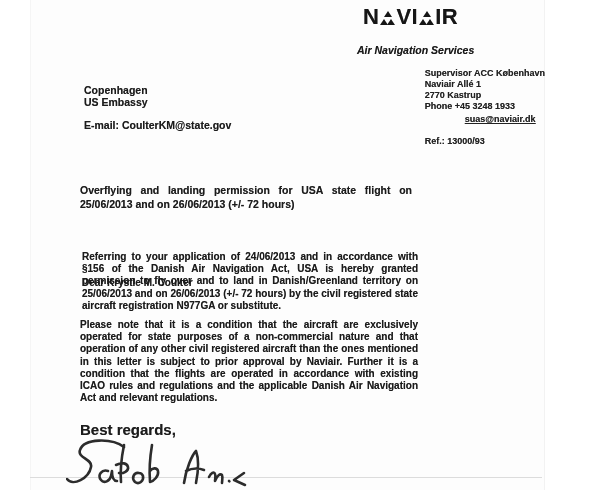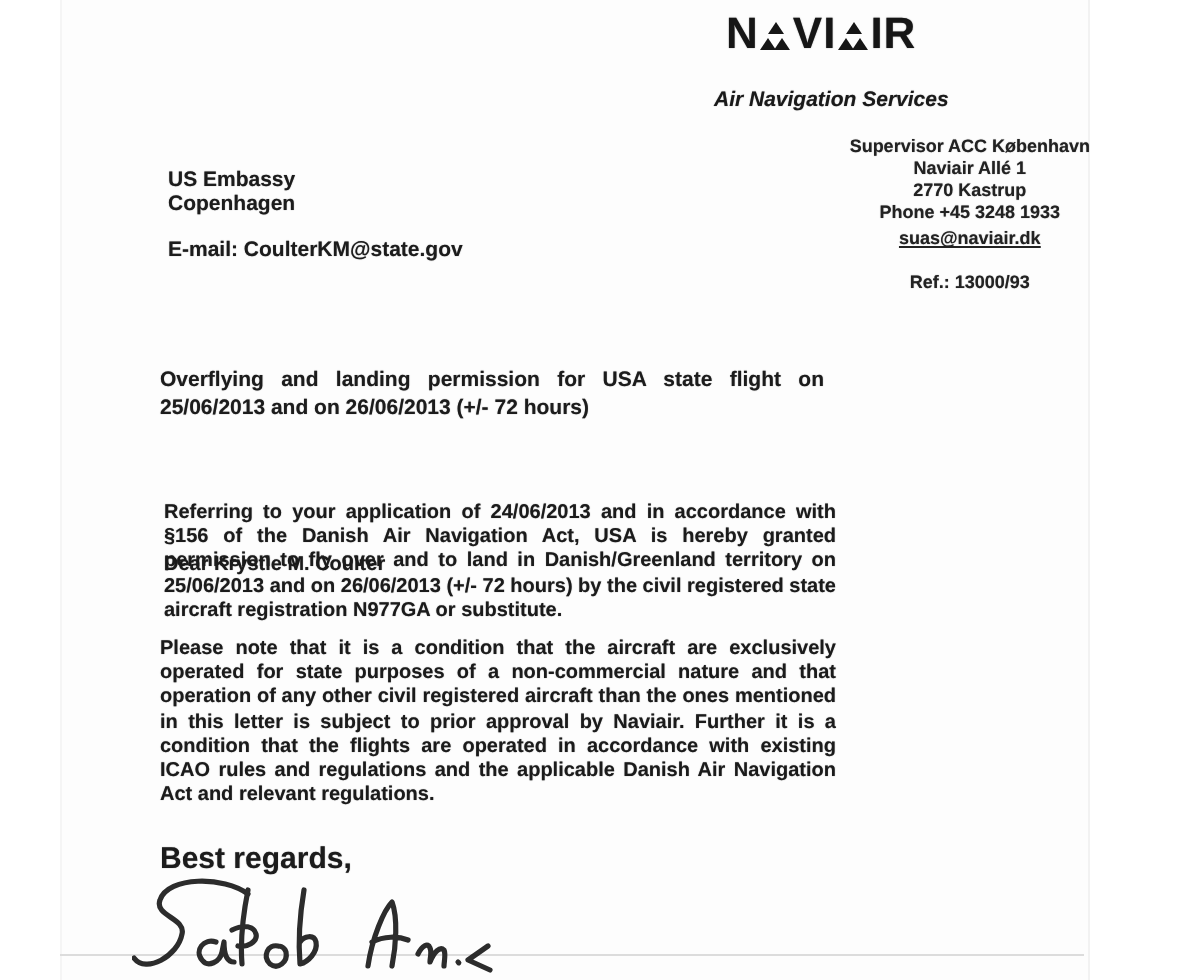--- a/index.html
+++ b/index.html
@@ -29,24 +29,24 @@
   .logo-a .t-top{left:3.5px;top:0;}
   .logo-a .t-bl{left:0;top:7.5px;}
   .logo-a .t-br{left:7px;top:7.5px;}
   .tagline{
     position:absolute;left:357px;top:44px;
     font-size:10.5px;font-weight:700;font-style:italic;color:#1a1a1a;
   }
 
   
   .contact{
-    position:absolute;right:55px;top:68px;text-align:center;
+    position:absolute;right:55px;top:68px;text-align:left;
     font-size:9px;line-height:11px;font-weight:700;color:#222;
   }
-  .contact .email{display:inline-block;margin-top:2px;text-decoration:underline;}
+  .contact .email{display:inline-block;margin-top:2px;text-decoration:underline;margin-left:40px;}
   .contact .dates{margin-top:11px;}
 
   
   .recipient{
     position:absolute;left:84px;top:84px;
     font-size:10.5px;line-height:12px;font-weight:600;
   }
   .recipient .email-line{margin-top:11px;}
 
   
@@ -100,22 +100,22 @@
     <div>Naviair Allé 1</div>
     <div>2770 Kastrup</div>
     <div>Phone +45 3248 1933</div>
     <div><span class="email">suas@naviair.dk</span></div>
     <div class="dates">
       <div>Ref.: 13000/93</div>
     </div>
   </div>
 
   <div class="recipient scantext">
+    <div>Copenhagen</div>
     <div>US Embassy</div>
-    <div>Copenhagen</div>
     <div class="email-line">E-mail: CoulterKM@state.gov</div>
   </div>
 
   <div class="subject scantext">Overflying and landing permission for USA state flight on 25/06/2013 and on 26/06/2013 (+/- 72 hours)</div>
 
   <div class="salutation scantext">Dear Krystle M. Coulter</div>
   <div class="para p1 scantext">Referring to your application of 24/06/2013 and in accordance with §156 of the Danish Air Navigation Act, USA is hereby granted permission to fly over and to land in Danish/Greenland territory on 25/06/2013 and on 26/06/2013 (+/- 72 hours) by the civil registered state aircraft registration N977GA or substitute.</div>
   <div class="para p2 scantext">Please note that it is a condition that the aircraft are exclusively operated for state purposes of a non-commercial nature and that operation of any other civil registered aircraft than the ones mentioned in this letter is subject to prior approval by Naviair. Further it is a condition that the flights are operated in accordance with existing ICAO rules and regulations and the applicable Danish Air Navigation Act and relevant regulations.</div>
   <div class="closing scantext">Best regards,</div>
 

